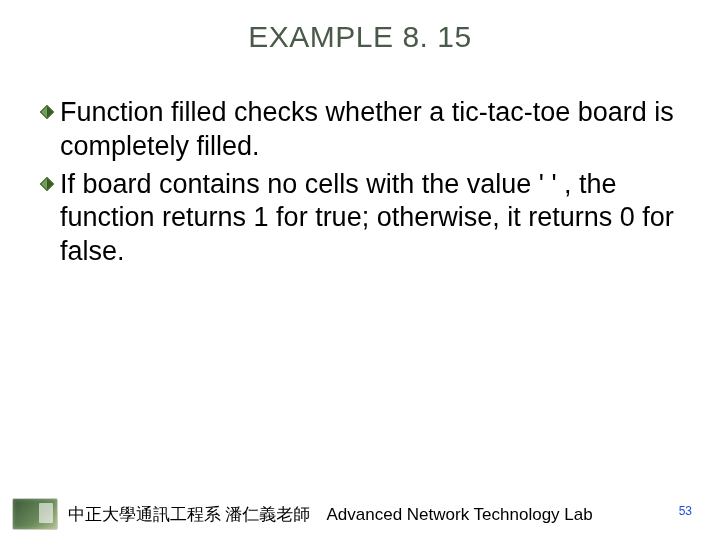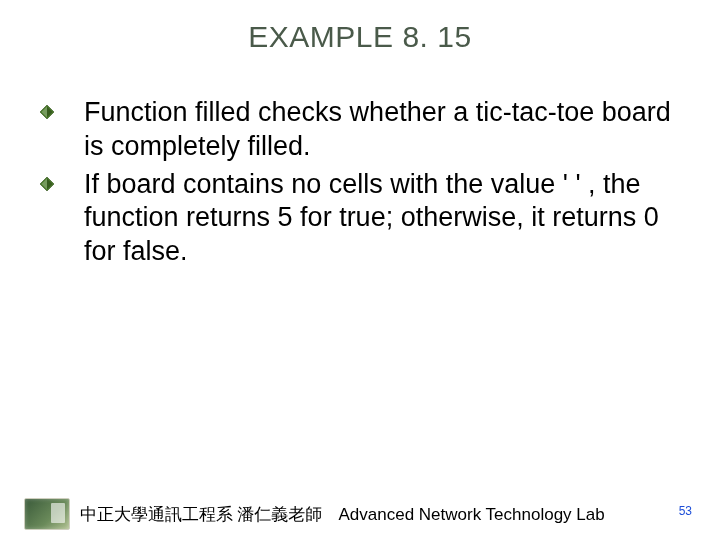--- a/index.html
+++ b/index.html
@@ -26,21 +26,20 @@
     font-weight: 400;
     letter-spacing: 0.5px;
   }
   .content {
     padding: 42px 30px 0 40px;
   }
   .bullet-item {
     display: flex;
     align-items: flex-start;
     margin-bottom: 4px;
-    gap: 24px;
   }
   .diamond {
     flex: 0 0 auto;
     width: 14px;
     height: 14px;
     margin-top: 9px;
     margin-right: 6px;
     position: relative;
   }
   .diamond svg {
@@ -53,21 +52,21 @@
     flex: 1 1 auto;
   }
   .footer {
     position: absolute;
     left: 0;
     right: 0;
     bottom: 8px;
     height: 36px;
     display: flex;
     align-items: center;
-    padding: 0 20px 0 24px;
+    padding: 0 20px 0 12px;
     box-sizing: border-box;
   }
   .logo {
     width: 44px;
     height: 30px;
     background: linear-gradient(135deg, #3a5a3a 0%, #6a8a5a 60%, #b0c090 100%);
     border: 1px solid #cfcfbf;
     border-radius: 2px;
     margin-right: 10px;
     flex: 0 0 auto;
@@ -124,21 +123,21 @@
 
     <div class="bullet-item">
       <span class="diamond">
         <svg width="14" height="14" viewBox="0 0 14 14">
           <polygon points="7,0 14,7 7,14 0,7" fill="#4a7a2a"></polygon>
           <polygon points="7,0 14,7 7,14 0,7" fill="none" stroke="#2f4f1a" stroke-width="0.6"></polygon>
           <polygon points="7,1.5 12.5,7 7,12.5" fill="rgba(0,0,0,0.25)"></polygon>
           <polygon points="7,1.5 1.5,7 7,12.5" fill="rgba(255,255,255,0.25)"></polygon>
         </svg>
       </span>
-      <span class="bullet-text">If board contains no cells with the value ' ' , the function returns 5 for true; otherwise, it returns 0 for false.</span>
+      <span class="bullet-text">If board contains no cells with the value ' ' , the function returns 1 for true; otherwise, it returns 0 for false.</span>
     </div>
 
   </div>
 
   <div class="footer">
     <div class="logo"></div>
     <div class="footer-text">
       <span>中正大學通訊工程系 潘仁義老師</span>
       <span class="lab">Advanced Network Technology Lab</span>
     </div>

